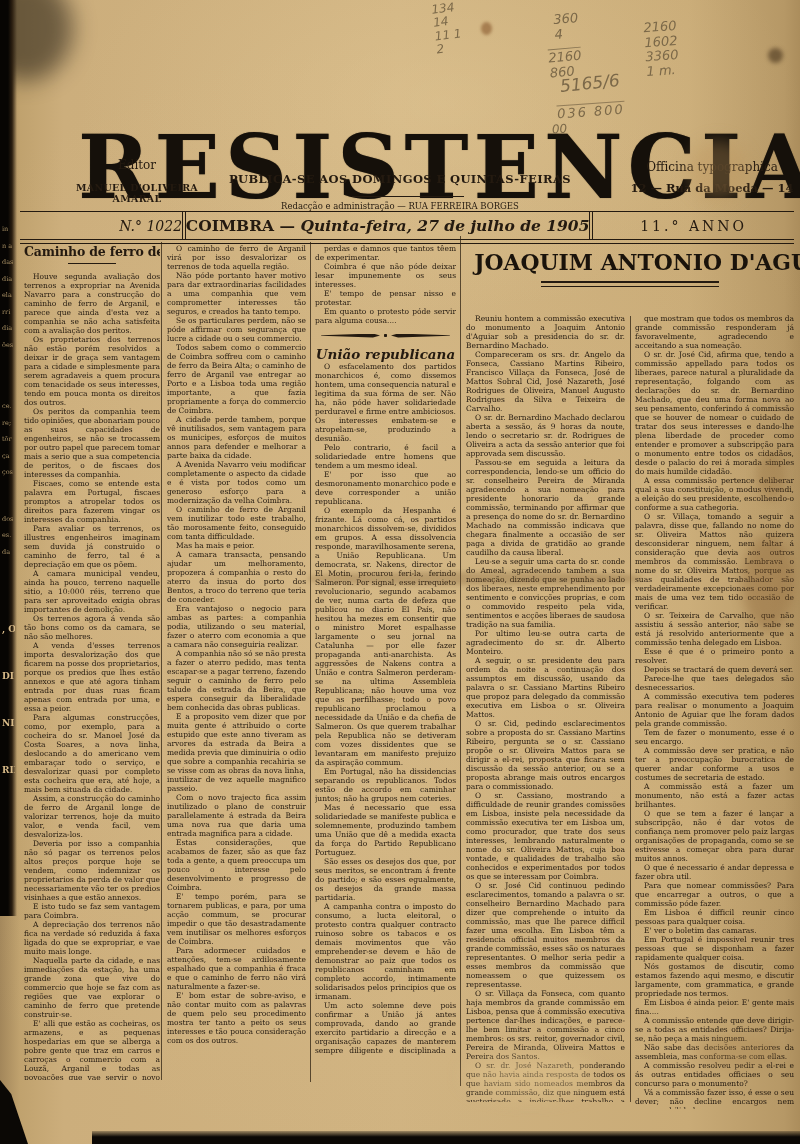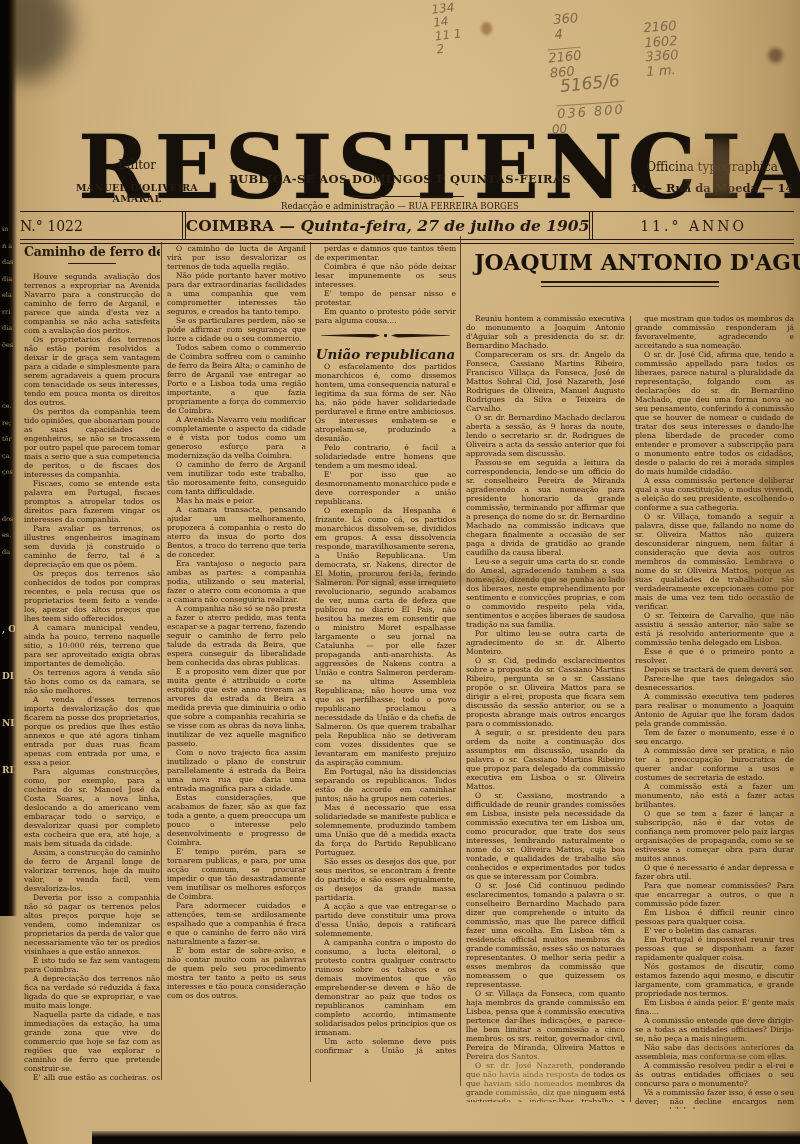--- a/index.html
+++ b/index.html
@@ -62,21 +62,21 @@
   .mh-name { font-size:9.5px; font-weight:bold; margin-top:10px; letter-spacing:.3px; }
   .mh-addr { font-size:11.5px; font-weight:bold; margin-top:7px; }
   .mh-redrule { position:absolute; left:352px; top:196px; width:112px; height:1px; background:#241a10; }
   .mh-red { position:absolute; left:240px; top:201px; width:320px; text-align:center;
     font-size:8.5px; font-weight:normal; }
   
   .datebar { position:absolute; left:20px; top:211px; width:774px; height:27px;
     border-top:1.5px solid #241a10; display:flex; align-items:center; z-index:2; }
   .db-bottom { position:absolute; left:20px; top:239px; width:774px; height:3px;
     border-top:1.5px solid #241a10; border-bottom:1px solid #241a10; }
-  .db-issue { width:184px; text-align:left; font-size:14px; }
+  .db-issue { width:184px; text-align:right; font-size:14px;font-style:italic; }
   .db-div { width:2px; align-self:stretch; border-left:1px solid #241a10; border-right:1px solid #241a10; }
   .db-center { flex:1; text-align:right; font-size:15.5px; font-weight:bold; white-space:nowrap; }
   .db-center .dt { font-style:italic; }
   .db-anno { width:228px; text-align:center; font-size:14px; letter-spacing:3px; }
   
   .col { position:absolute; overflow:hidden; }
   .c1 { left:24px;  top:244px; width:136px; height:836px; }
   .c2 { left:167px; top:244px; width:139px; height:840px; }
   .c3 { left:315px; top:244px; width:141px; height:812px; }
   .c4 { left:466px; top:314px; width:159px; height:788px; }
@@ -175,41 +175,41 @@
   <section class="col c1">
     <h2 class="c1h">Caminho de ferro de Arganil</h2>
     <div class="c1hr"></div>
     <div>
 
     <p class="par">Houve segunda avaliação dos terrenos a expropriar na Avenida Navarro para a construcção do caminho de ferro de Arganil, e parece que ainda d'esta vez a companhia se não acha satisfeita com a avaliação dos peritos.</p>
         <p class="par">Os proprietarios dos terrenos não estão porém resolvidos a deixar ir de graça sem vantagem para a cidade e simplesmente para serem agradaveis a quem procura com tenacidade os seus interesses, tendo em pouca monta os direitos dos outros.</p>
         <p class="par">Os peritos da companhia teem tido opiniões, que abonariam pouco as suas capacidades de engenheiros, se não se trocassem por outro papel que parecem tomar mais a serio que a sua competencia de peritos, o de fiscaes dos interesses da companhia.</p>
         <p class="par">Fiscaes, como se entende esta palavra em Portugal, fiscaes promptos a atropelar todos os direitos para fazerem vingar os interesses da companhia.</p>
         <p class="par">Para avaliar os terrenos, os illustres engenheiros imaginam sem duvida já construido o caminho de ferro, tal é a depreciação em que os põem.</p>
-        <p class="par">Os preços dos terrenos são conhecidos de todos por compras recentes, e pela recusa que os proprietarios teem feito a vende-los, apezar dos altos preços que lhes teem sido offerecidos.</p>
         <p class="par">A camara municipal vendeu, ainda ha pouco, terreno naquelle sitio, a 10:000 réis, terreno que para ser aproveitado exigia obras importantes de demolição.</p>
         <p class="par">Os terrenos agora á venda são tão bons como os da camara, se não são melhores.</p>
         <p class="par">A venda d'esses terrenos importa desvalorização dos que ficarem na posse dos proprietarios, porque os predios que lhes estão annexos e que até agora tinham entrada por duas ruas ficam apenas com entrada por uma, e essa a peior.</p>
         <p class="par">Para algumas construcções, como, por exemplo, para a cocheira do sr. Manoel José da Costa Soares, a nova linha, deslocando a do americano vem embaraçar todo o serviço, e desvalorizar quasi por completo esta cocheira que era, até hoje, a mais bem situada da cidade.</p>
         <p class="par">Assim, a construcção do caminho de ferro de Arganil longe de valorizar terrenos, hoje da muito valor, e venda facil, vem desvaloriza-los.</p>
         <p class="par">Deveria por isso a companhia não só pagar os terrenos pelos altos preços porque hoje se vendem, como indemnizar os proprietarios da perda de valor que necessariamente vão ter os predios visinhaes a que estão annexos.</p>
         <p class="par">E isto tudo se faz sem vantagem para Coimbra.</p>
         <p class="par">A depreciação dos terrenos não fica na verdade só reduzida á faxa ligada do que se expropriar, e vae muito mais longe.</p>
         <p class="par">Naquella parte da cidade, e nas immediações da estação, ha uma grande zona que vive do commercio que hoje se faz com as regiões que vae explorar o caminho de ferro que pretende construir-se.</p>
         <p class="par">E' alli que estão as cocheiras, os armazens, e as pequenas hospedarias em que se alberga a pobre gente que traz em carros e carroças o commercio com a Louzã, Arganil e todas as povoações que vae servir o novo caminho de ferro.</p>
       </div>
   </section>
 
   <section class="col c2">
     <div>
 
-    <p class="par">O caminho de lucta de Arganil virá por isso desvalorizar os terrenos de toda aquella região.</p>
+    <p class="par">O caminho de ferro de Arganil virá por isso desvalorizar os terrenos de toda aquella região.</p>
         <p class="par">Não póde portanto haver motivo para dar extraordinarias facilidades a uma companhia que vem comprometter interesses tão seguros, e creados ha tanto tempo.</p>
         <p class="par">Se os particulares perdem, não se póde affirmar com segurança que lucre a cidade ou o seu commercio.</p>
         <p class="par">Todos sabem como o commercio de Coimbra soffreu com o caminho de ferro da Beira Alta; o caminho de ferro de Arganil vae entregar ao Porto e a Lisboa toda uma região importante, a que fazia propriamente a força do commercio de Coimbra.</p>
+        <p class="par">A cidade perde tambem, porque vê inutilisados, sem vantagem para os municipes, esforços de muitos annos para defender e melhorar a parte baixa da cidade.</p>
         <p class="par">A Avenida Navarro veiu modificar completamente o aspecto da cidade e é vista por todos como um generoso esforço para a modernização da velha Coimbra.</p>
         <p class="par">O caminho de ferro de Arganil vem inutilizar todo este trabalho, tão morosamente feito, conseguido com tanta difficuldade.</p>
         <p class="par">Mas ha mais e peior.</p>
         <p class="par">A camara transacta, pensando ajudar um melhoramento, propozera á companhia o resto do aterro da insua do porto dos Bentos, a troco do terreno que teria de conceder.</p>
         <p class="par">Era vantajoso o negocio para ambas as partes: a companhia podia, utilizando o seu material, fazer o aterro com economia a que a camara não conseguiria realizar.</p>
         <p class="par">A companhia não só se não presta a fazer o aterro pedido, mas tenta escapar-se a pagar terreno, fazendo seguir o caminho de ferro pelo talude da estrada da Beira, que espera conseguir da liberalidade bem conhecida das obras publicas.</p>
         <p class="par">E a proposito vem dizer que por muita gente é attribuido o corte estupido que este anno tiveram as arvores da estrada da Beira a medida previa que diminuiria o odio que sobre a companhia recahiria se se visse com as obras da nova linha, inutilizar de vez aquelle magnifico passeio.</p>
         <p class="par">Com o novo trajecto fica assim inutilizado o plano de construir parallelamente á estrada da Beira uma nova rua que daria uma entrada magnifica para a cidade.</p>
         <p class="par">Estas considerações, que acabamos de fazer, são as que faz toda a gente, a quem preoccupa um pouco o interesse pelo desenvolvimento e progresso de Coimbra.</p>
         <p class="par">E' tempo porém, para se tornarem publicas, e para, por uma acção commum, se procurar impedir o que tão desastradamente vem inutilisar os melhores esforços de Coimbra.</p>
@@ -230,43 +230,42 @@
     <h3 class="unh">União republicana</h3>
     <div>
 
     <p class="par">O esfacelamento dos partidos monarchicos é, como dissemos hontem, uma consequencia natural e legitima da sua fórma de ser. Não ha, não póde haver solidariedade perduravel e firme entre ambiciosos. Os interesses embatem-se e atropelam-se, produzindo a desunião.</p>
         <p class="par">Pelo contrario, é facil a solidariedade entre homens que tendem a um mesmo ideal.</p>
         <p class="par">E' por isso que ao desmoronamento monarchico pode e deve corresponder a união republicana.</p>
         <p class="par">O exemplo da Hespanha é frizante. Lá como cá, os partidos monarchicos dissolvem-se, divididos em grupos. A essa dissolvencia responde, maravilhosamente serena, a União Republicana. Um democrata, sr. Nakens, director de El Motin, procurou feri-la, ferindo Salmeron. Por signal, esse irrequieto revolucionario, segundo acabamos de ver, numa carta de defeza que publicou no diario El País, não hesitou ha mezes em consentir que o ministro Moret espalhasse largamente o seu jornal na Catalunha — por elle fazer propaganda anti-anarchista. As aggressões de Nakens contra a União e contra Salmeron perderam-se na ultima Assembleia Republicana; não houve uma voz que as perfilhasse; todo o povo republicano proclamou a necessidade da União e da chefia de Salmeron. Os que querem trabalhar pela Republica não se detiveram com vozes dissidentes que se levantaram em manifesto prejuizo da aspiração commum.</p>
         <p class="par">Em Portugal, não ha dissidencias separando os republicanos. Todos estão de accordo em caminhar juntos; não ha grupos nem coteries.</p>
         <p class="par">Mas é necessario que essa solidariedade se manifeste publica e solemnemente, produzindo tambem uma União que dê a medida exacta da força do Partido Republicano Portuguez.</p>
         <p class="par">São esses os desejos dos que, por seus meritos, se encontram á frente do partido; e são esses egualmente, os desejos da grande massa partidaria.</p>
-        <p class="par">A acção a que vae entregar-se o partido deve constituir uma prova d'essa União, depois a ratificará solemnemente.</p>
         <p class="par">A campanha contra o imposto do consumo, a lucta eleitoral, o protesto contra qualquer contracto ruinoso sobre os tabacos e os demais movimentos que vão emprehender-se devem e hão de demonstrar ao paiz que todos os republicanos caminham em completo accordo, intimamente solidarisados pelos principios que os irmanam.</p>
         <p class="par">Um acto solemne deve pois confirmar a União já antes comprovada, dando ao grande exercito partidario a direcção e a organisação capazes de manterem sempre diligente e disciplinada a sua actividade.</p>
       </div>
 
   </section>
 
   <div class="ag-head">
     <div class="ag-h">JOAQUIM ANTONIO D'AGUIAR</div>
     <div class="ag-rule"></div>
   </div>
 
   <section class="col c4">
     <div>
 
     <p class="par">Reuniu hontem a commissão executiva do monumento a Joaquim Antonio d'Aguiar sob a presidencia do sr. dr. Bernardino Machado.</p>
         <p class="par">Compareceram os srs. dr. Angelo da Fonseca, Cassiano Martins Ribeiro, Francisco Villaça da Fonseca, José de Mattos Sobral Cid, José Nazareth, José Rodrigues de Oliveira, Manuel Augusto Rodrigues da Silva e Teixeira de Carvalho.</p>
         <p class="par">O sr. dr. Bernardino Machado declarou aberta a sessão, ás 9 horas da noute, lendo o secretario sr. dr. Rodrigues de Oliveira a acta da sessão anterior que foi approvada sem discussão.</p>
         <p class="par">Passou-se em seguida a leitura da correspondencia, lendo-se um officio do sr. conselheiro Pereira de Miranda agradecendo a sua nomeação para presidente honorario da grande commissão, terminando por affirmar que a presença do nome do sr. dr. Bernardino Machado na commissão indicava que chegara finalmente a occasião de ser paga a divida de gratidão ao grande caudilho da causa liberal.</p>
         <p class="par">Leu-se a seguir uma carta do sr. conde do Ameal, agradecendo tambem a sua nomeação, dizendo que se punha ao lado dos liberaes, neste emprehendimento por sentimento e convicções proprias, e com o commovido respeito pela vida, sentimentos e acções liberaes de saudosa tradição na sua familia.</p>
         <p class="par">Por ultimo leu-se outra carta de agradecimento do sr. dr. Alberto Monteiro.</p>
+        <p class="par">A seguir, o sr. presidente deu para ordem da noite a continuação dos assumptos em discussão, usando da palavra o sr. Cassiano Martins Ribeiro que propoz para delegado da commissão executiva em Lisboa o sr. Oliveira Mattos.</p>
         <p class="par">O sr. Cid, pedindo esclarecimentos sobre a proposta do sr. Cassiano Martins Ribeiro, pergunta se o sr. Cassiano propõe o sr. Oliveira Mattos para se dirigir a el-rei, proposta que ficara sem discussão da sessão anterior, ou se a proposta abrange mais outros encargos para o commissionado.</p>
-        <p class="par">A seguir, o sr. presidente deu para ordem da noite a continuação dos assumptos em discussão, usando da palavra o sr. Cassiano Martins Ribeiro que propoz para delegado da commissão executiva em Lisboa o sr. Oliveira Mattos.</p>
         <p class="par">O sr. Cassiano, mostrando a difficuldade de reunir grandes comissões em Lisboa, insiste pela necessidade da commissão executiva ter em Lisboa um, como procurador, que trate dos seus interesses, lembrando naturalmente o nome do sr. Oliveira Mattos, cuja boa vontade, e qualidades de trabalho são conhecidos e experimentados por todos os que se interessam por Coimbra.</p>
         <p class="par">O sr. José Cid continuou pedindo esclarecimentos, tomando a palavra o sr. conselheiro Bernardino Machado para dizer que comprehende o intuito da commissão, mas que lhe parece difficil fazer uma escolha. Em Lisboa têm a residencia official muitos membros da grande commissão, esses são os naturaes representantes. O melhor seria pedir a esses membros da commissão que nomeassem o que quizessem os representasse.</p>
         <p class="par">O sr. Villaça da Fonseca, com quanto haja membros da grande commissão em Lisboa, pensa que á commissão executiva pertence dar-lhes indicações, e parece-lhe bem limitar a commissão a cinco membros: os srs. reitor, governador civil, Pereira de Miranda, Oliveira Mattos e Pereira dos Santos.</p>
         <p class="par">O sr. dr. José Nazareth, ponderando que não havia ainda resposta de todos os que haviam sido nomeados membros da grande commissão, diz que ninguem está auctorisado a indicar-lhes trabalho a fazer.</p>
       </div>
   </section>
 
   <section class="col c5">
     <div>
 

